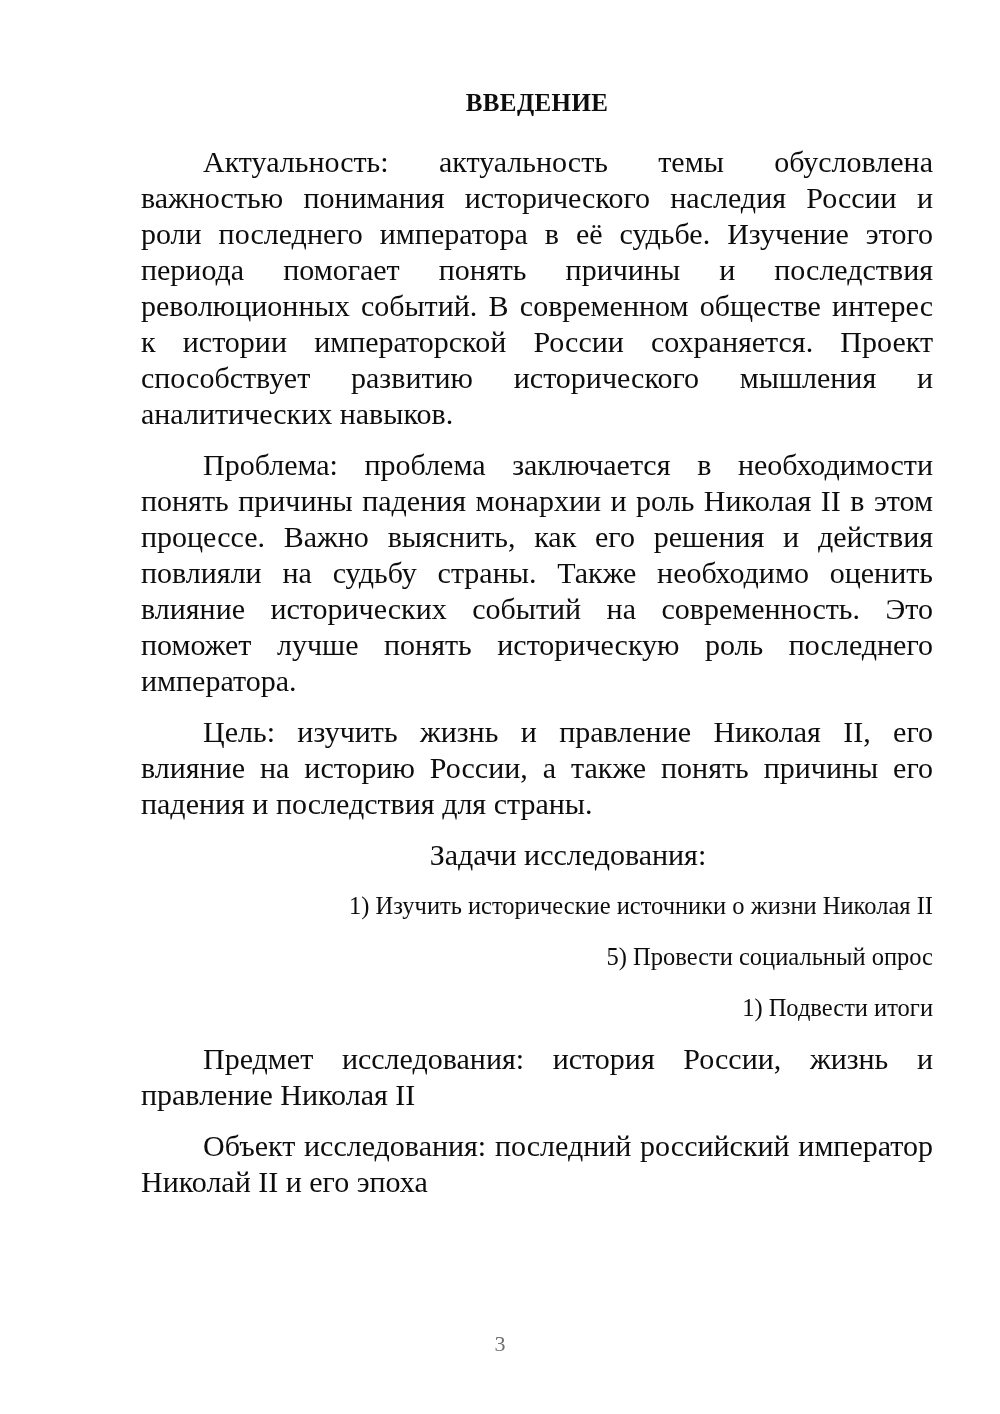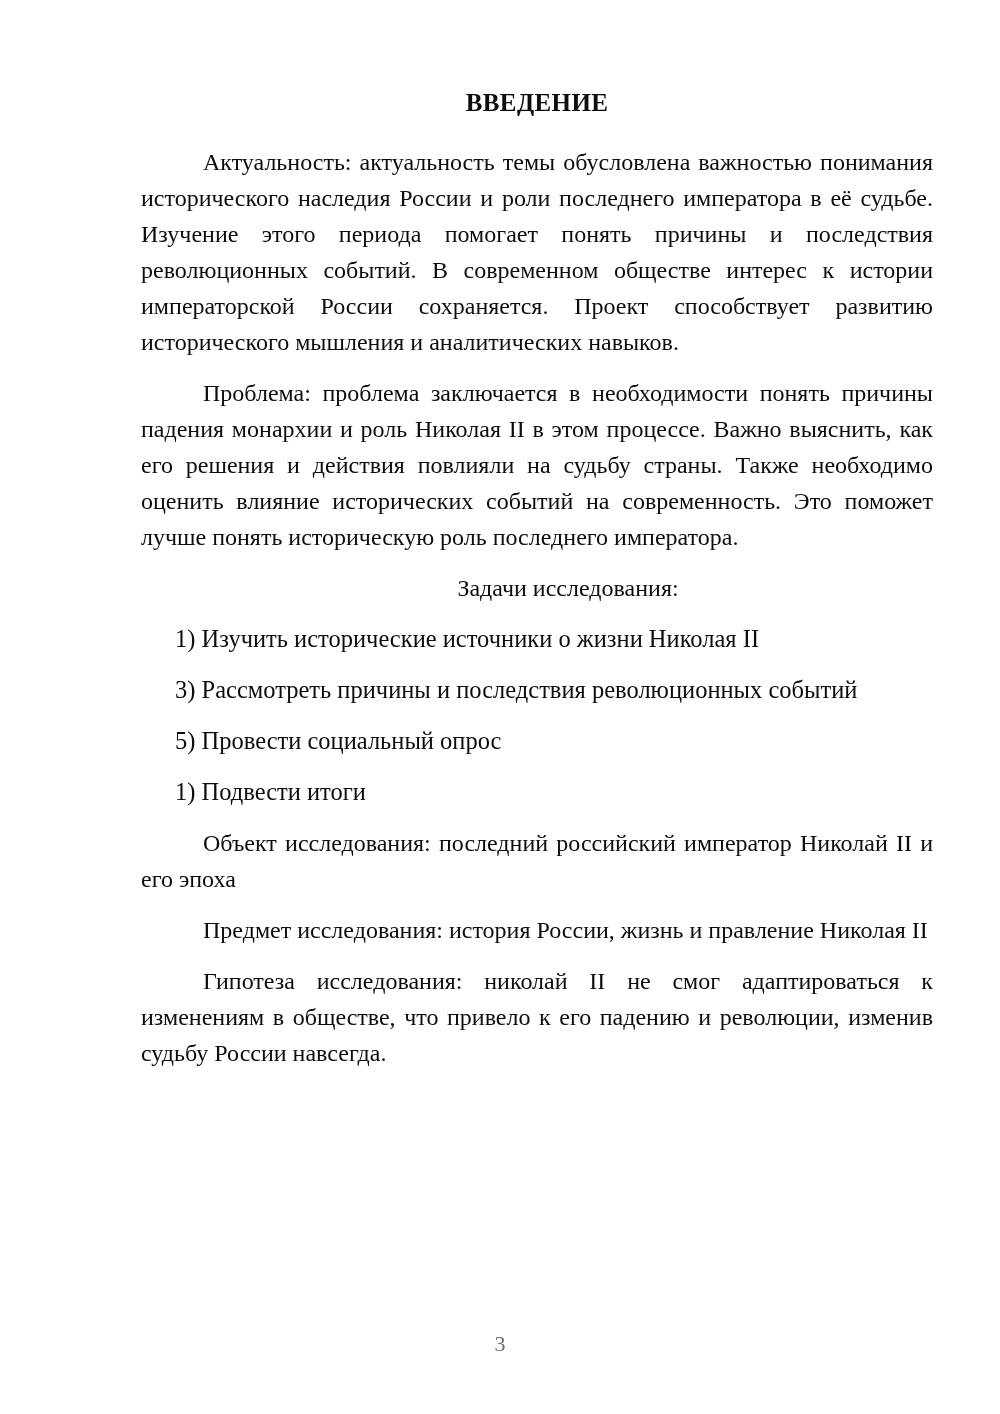--- a/index.html
+++ b/index.html
@@ -36,21 +36,21 @@
   .doc-heading {
     font-size: 25px;
     font-weight: bold;
     text-align: center;
     letter-spacing: 0.4px;
     line-height: 1.2;
     margin: 0 0 26px 0;
   }
 
   .para {
-    font-size: 24px;
+    font-size: 30px;
     line-height: 36px;
     text-align: justify;
     text-justify: inter-word;
     text-indent: 62px;
     margin: 0 0 15px 0;
     hyphens: none;
   }
 
   .para.last-left {
     text-align: center;
@@ -60,21 +60,21 @@
 
   .list {
     margin: 0;
     padding: 0;
     list-style: none;
   }
 
   .list-item {
     font-size: 24.5px;
     line-height: 36px;
-    text-align: left;
+    text-align: right;
     margin: 0 0 15px 0;
     padding-left: 34px;
   }
 
   .page-number {
     position: absolute;
     left: 0;
     top: 1330px;
     width: 1000px;
     text-align: center;
@@ -89,33 +89,32 @@
 
 <div class="page">
   <div class="content">
 
     <h1 class="doc-heading">ВВЕДЕНИЕ</h1>
 
     <p class="para">Актуальность: актуальность темы обусловлена важностью понимания исторического наследия России и роли последнего императора в её судьбе. Изучение этого периода помогает понять причины и последствия революционных событий. В современном обществе интерес к истории императорской России сохраняется. Проект способствует развитию исторического мышления и аналитических навыков.</p>
 
     <p class="para">Проблема: проблема заключается в необходимости понять причины падения монархии и роль Николая II в этом процессе. Важно выяснить, как его решения и действия повлияли на судьбу страны. Также необходимо оценить влияние исторических событий на современность. Это поможет лучше понять историческую роль последнего императора.</p>
 
+    <p class="para">Цель: изучить жизнь и правление Николая II, его влияние на историю России, а также понять причины его падения и последствия для страны.</p>
 
     <p class="para last-left">Задачи исследования:</p>
 
     <ul class="list">
       <li class="list-item">1) Изучить исторические источники о жизни Николая II</li>
-      <li class="list-item">3) Рассмотреть причины и последствия революционных событий</li>
       <li class="list-item">5) Провести социальный опрос</li>
       <li class="list-item">1) Подвести итоги</li>
     </ul>
 
+    <p class="para">Предмет исследования: история России, жизнь и правление Николая II</p>
+
     <p class="para">Объект исследования: последний российский император Николай II и его эпоха</p>
 
-    <p class="para">Предмет исследования: история России, жизнь и правление Николая II</p>
-
-    <p class="para">Гипотеза исследования: николай II не смог адаптироваться к изменениям в обществе, что привело к его падению и революции, изменив судьбу России навсегда.</p>
 
 
   </div>
 
   <div class="page-number">3</div>
 </div>
 
 </body></html>

